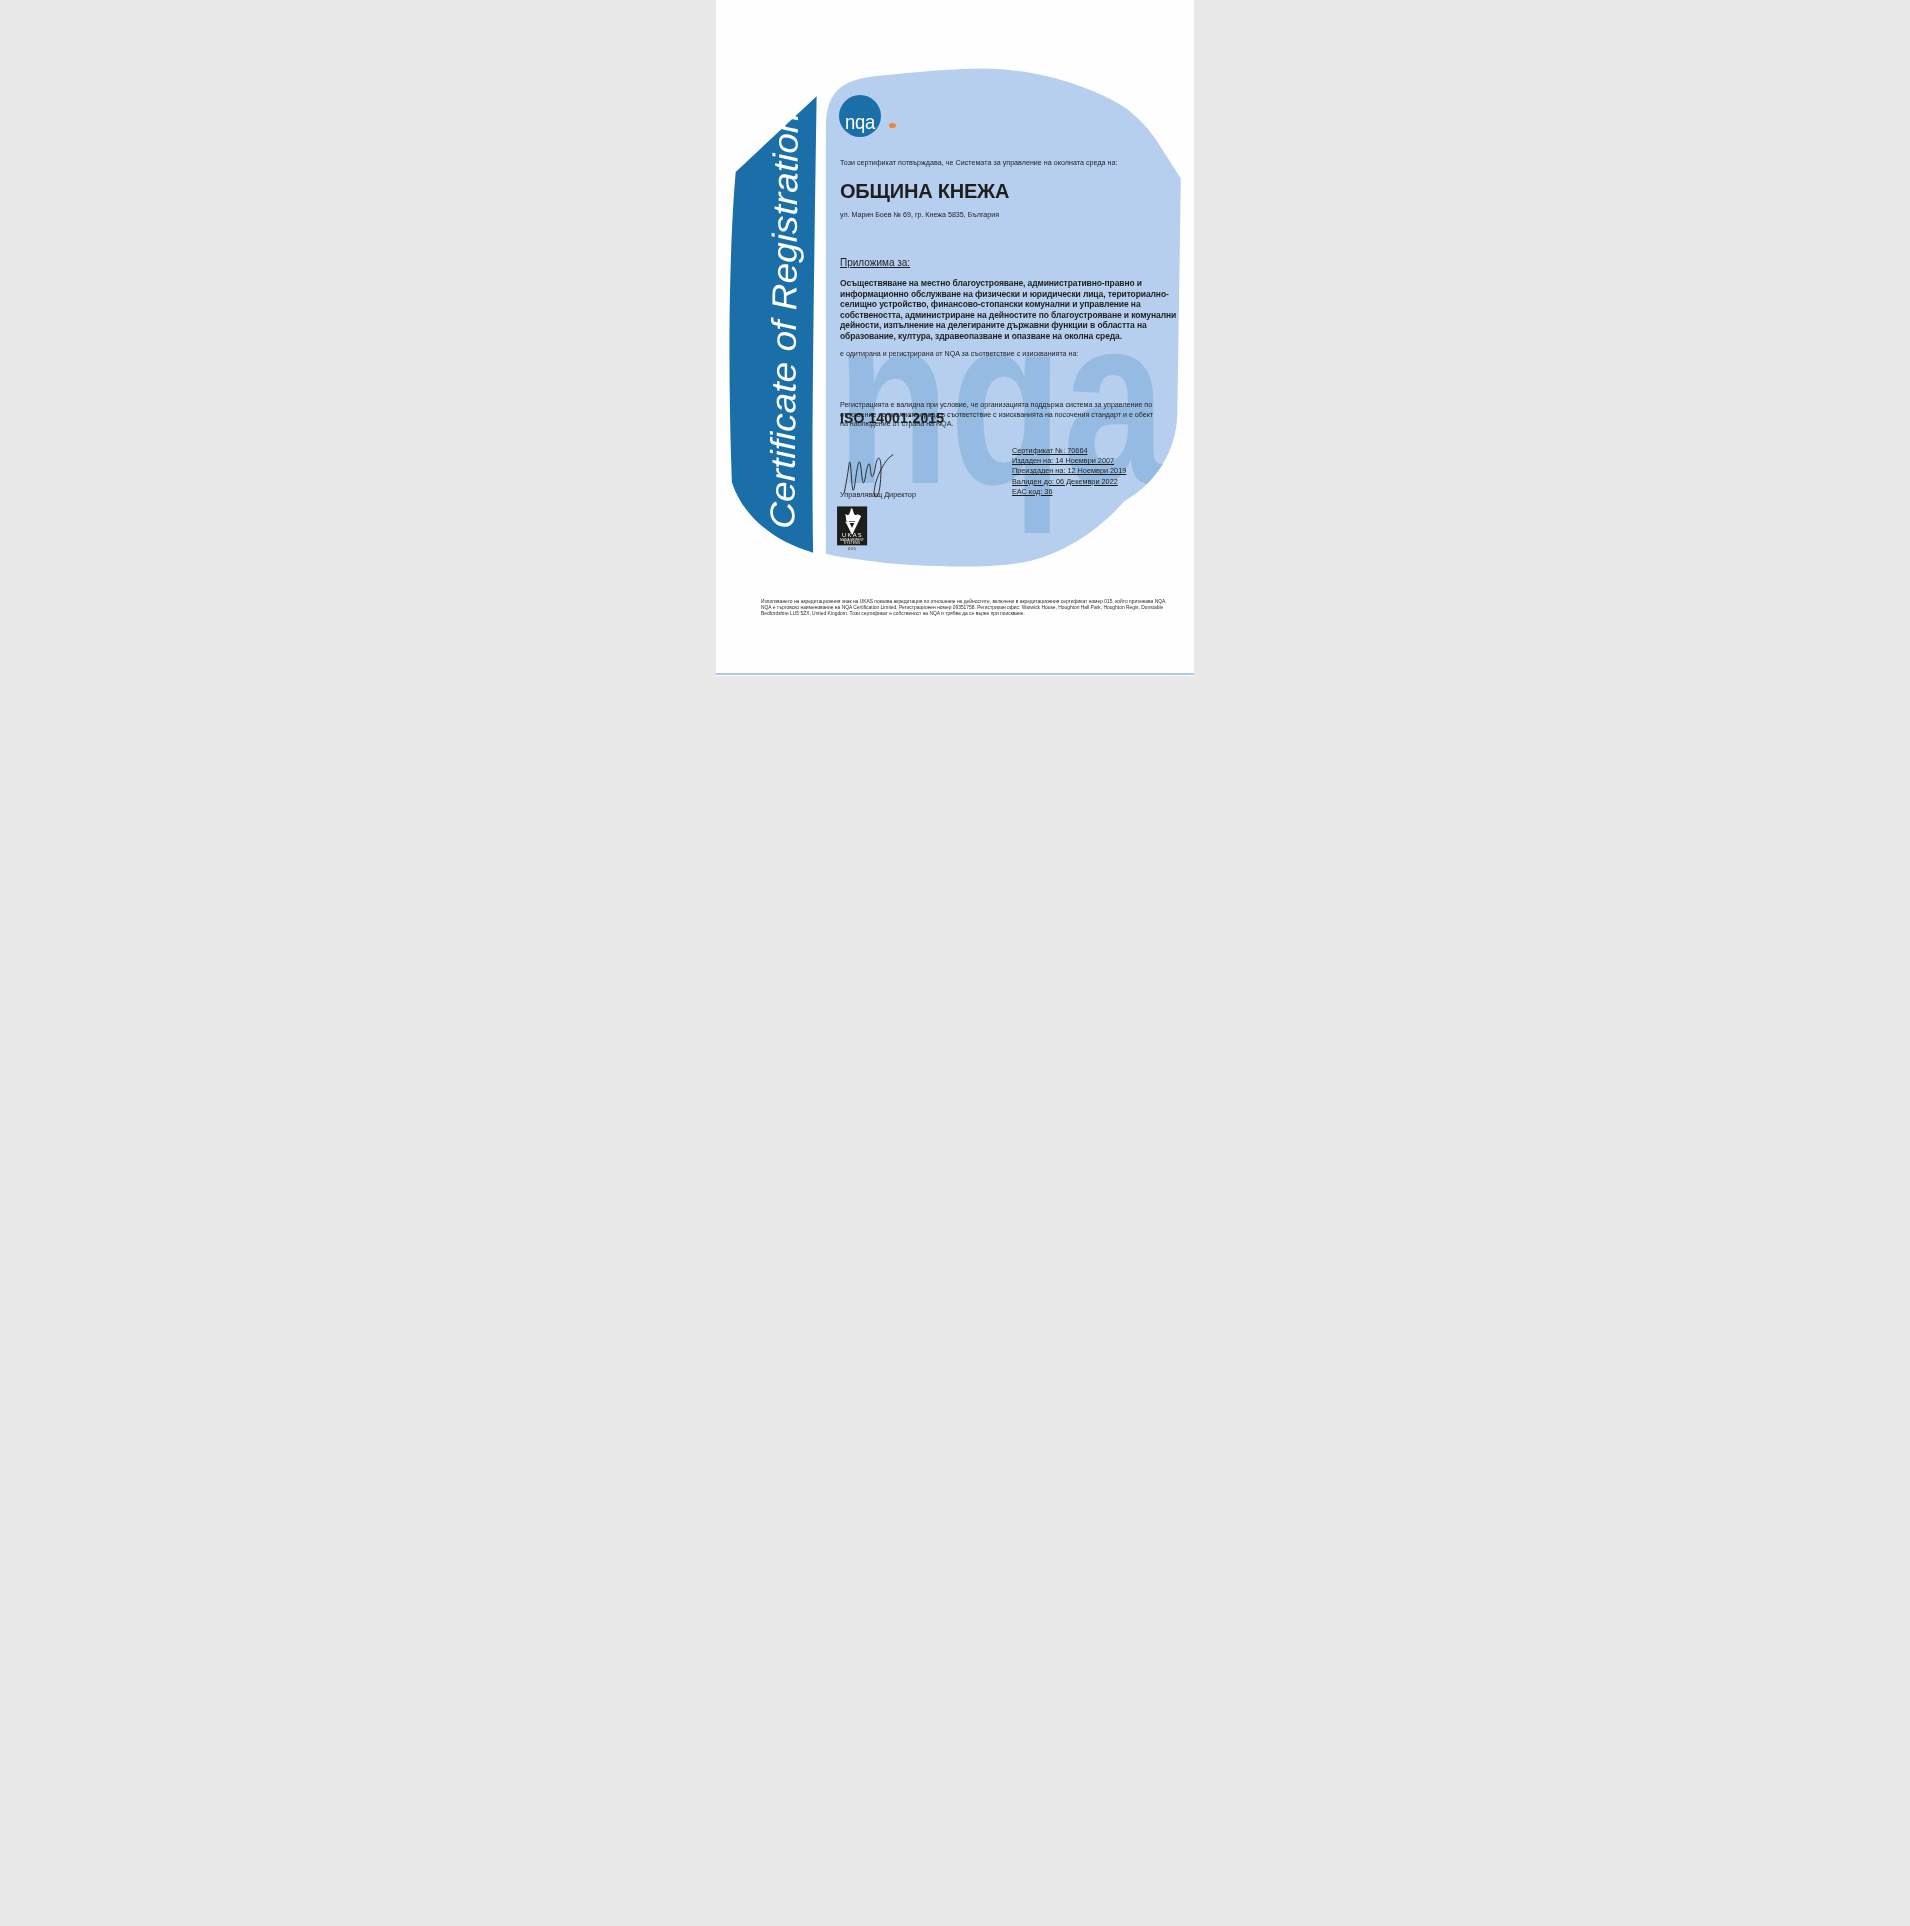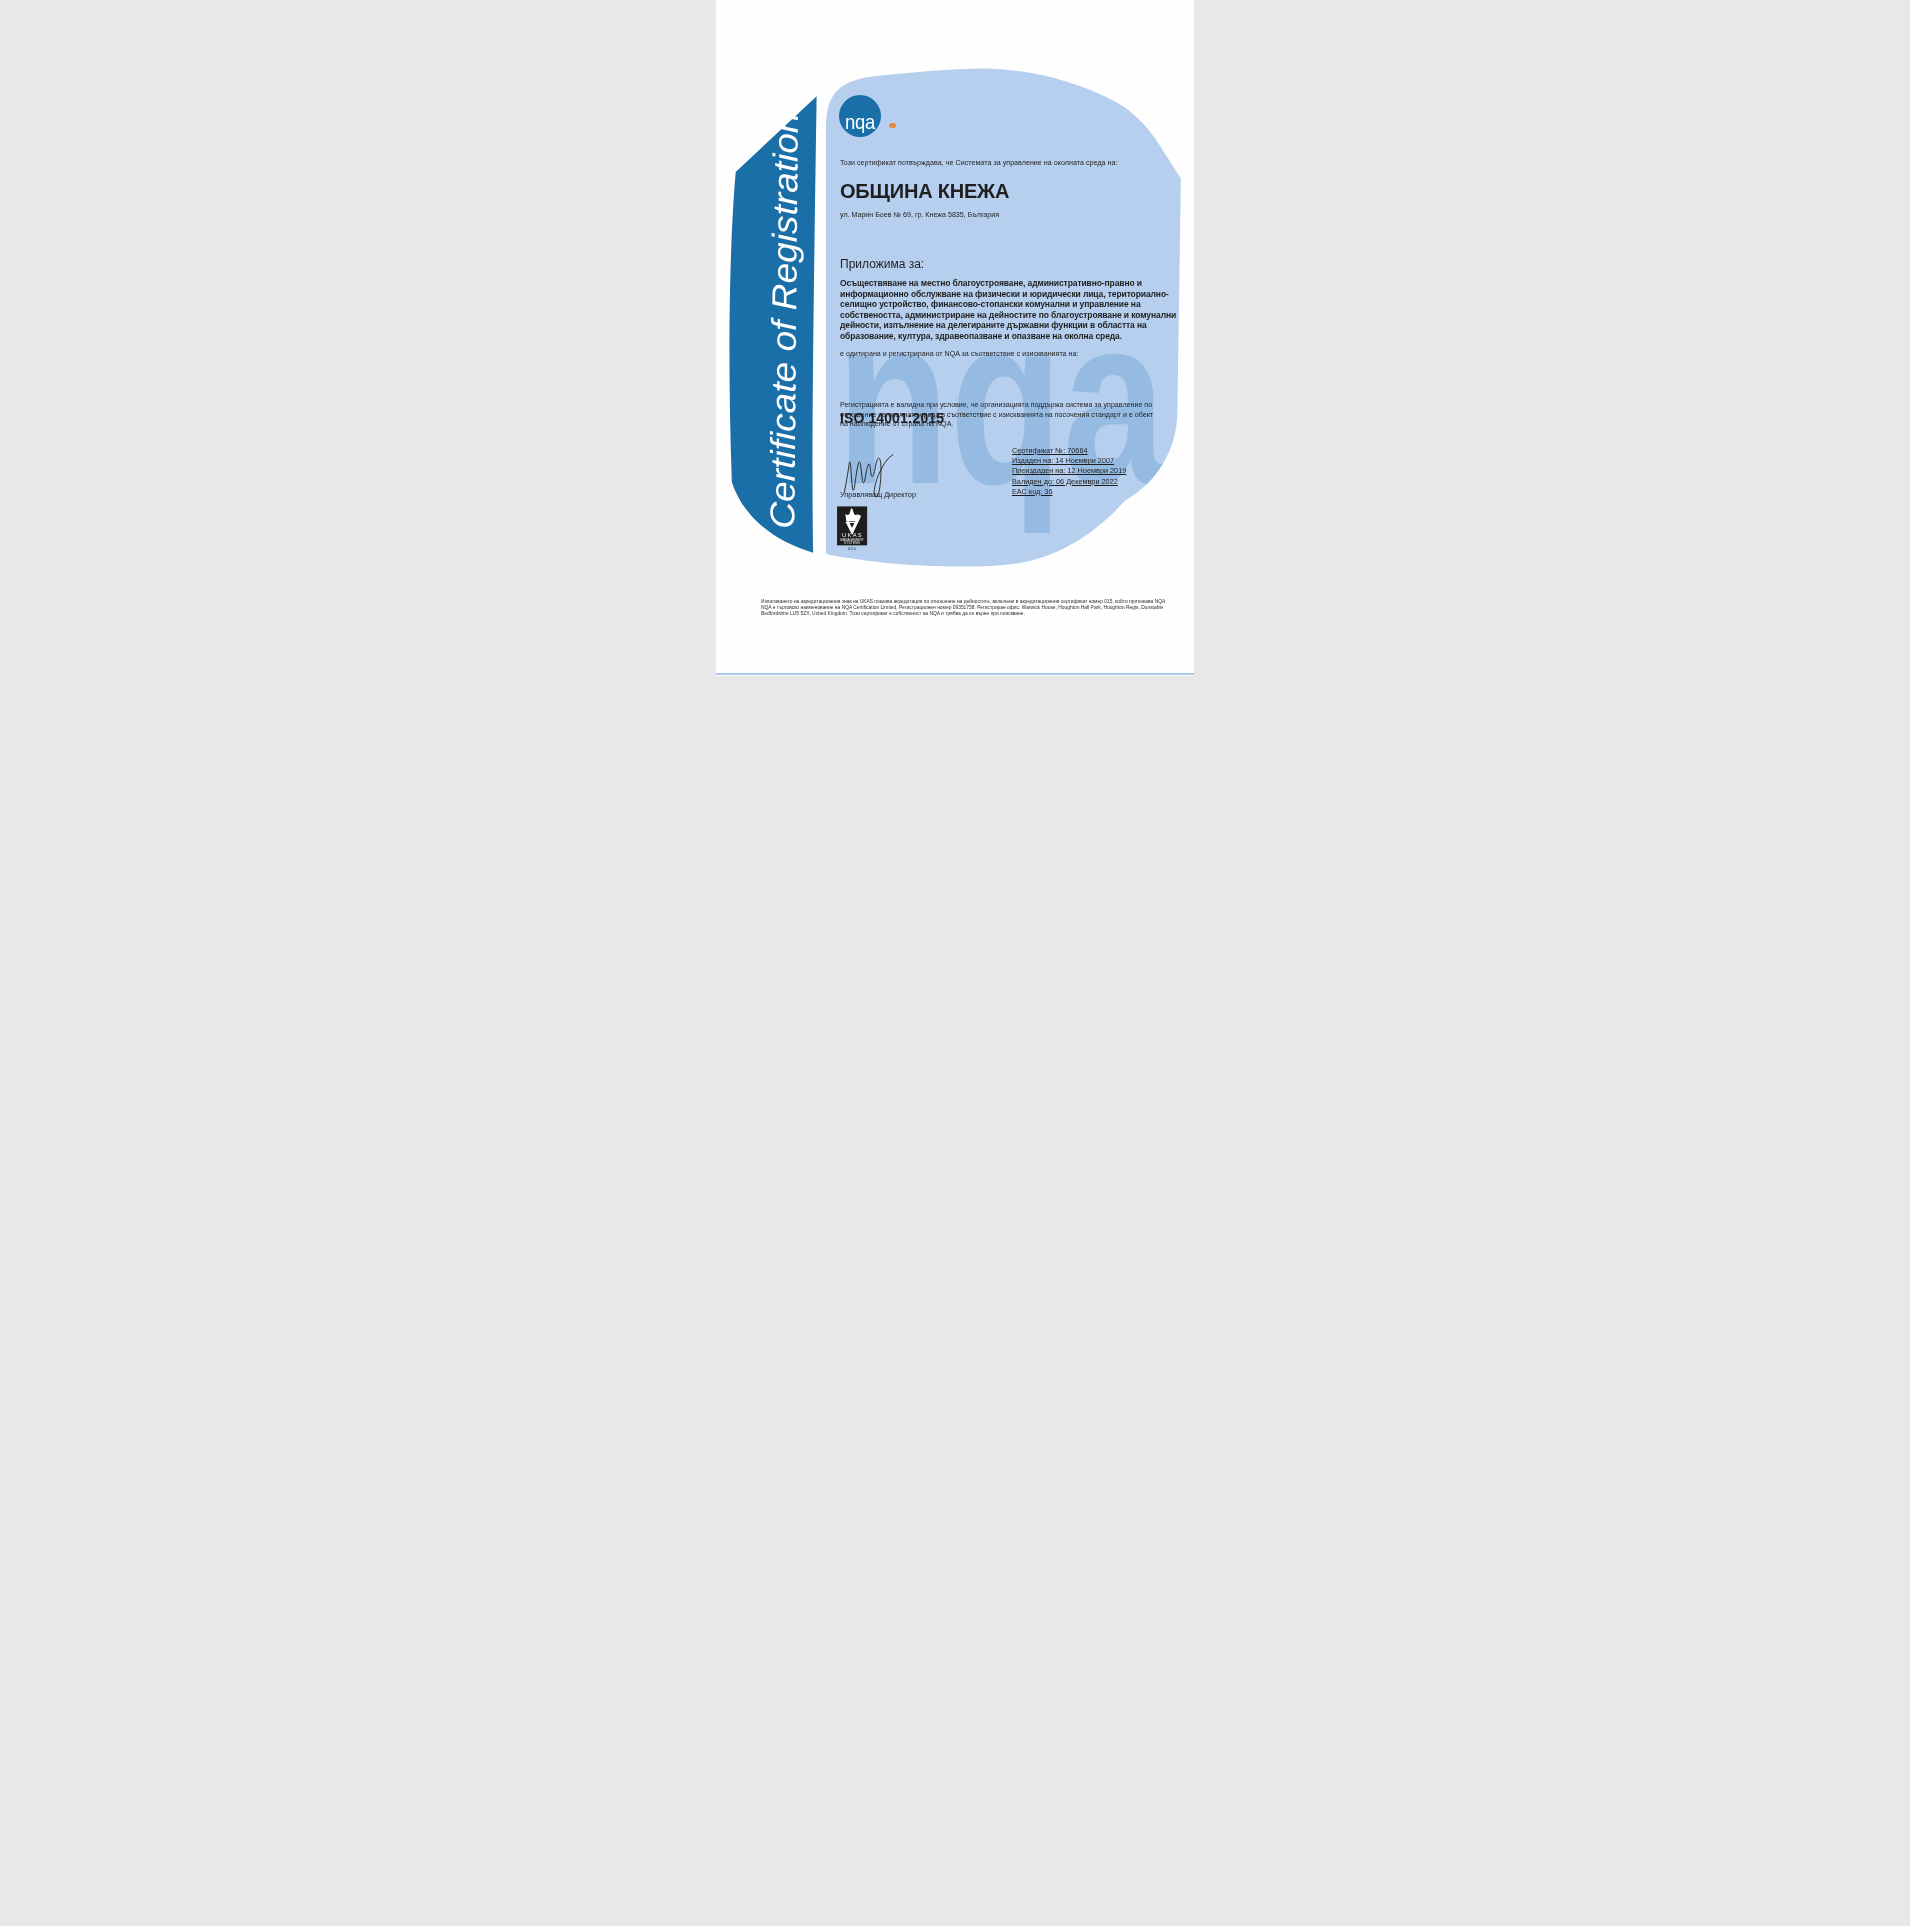--- a/index.html
+++ b/index.html
@@ -10,21 +10,21 @@
     background:#fefefe;
     overflow:hidden;
     font-family:"Liberation Sans","DejaVu Sans",sans-serif;
     color:#1f1f1f;
   }
   .bg-svg{position:absolute;left:0;top:0;width:478px;height:676px;z-index:0;}
   .abs{position:absolute;z-index:2;}
   .intro{left:124px;top:159px;font-size:7.1px;letter-spacing:0.04px;}
   .org{left:124px;top:180px;font-size:20px;font-weight:bold;letter-spacing:-0.2px;}
   .addr{left:124px;top:211px;font-size:7.1px;}
-  .applic{left:124px;top:257px;font-size:12px;}
+  .applic{left:124px;top:257px;font-size:10px;text-decoration:underline;}
   .scope{left:124px;top:278px;font-size:8.5px;font-weight:bold;line-height:10.6px;white-space:nowrap;letter-spacing:-0.1px;}
   .audit{left:124px;top:350px;font-size:7.1px;}
   .standard{left:124px;top:371px;font-size:14px;font-weight:bold;letter-spacing:0.1px;margin-top:39px;}
   .validity{left:124px;top:401px;font-size:7.1px;line-height:9.6px;white-space:nowrap;}
   .details{left:296px;top:446px;font-size:7.3px;line-height:10.2px;white-space:nowrap;text-decoration:underline;}
   .sigtitle{left:124px;top:490px;font-size:7.3px;}
   .footer{left:45px;top:599px;width:408px;font-size:4.9px;line-height:6px;color:#2e2e2e;white-space:nowrap;}
   .logo-circle{
     left:123px;top:95px;width:42px;height:42px;border-radius:50%;
     background:#1a6fa9;display:flex;align-items:flex-start;justify-content:center;

